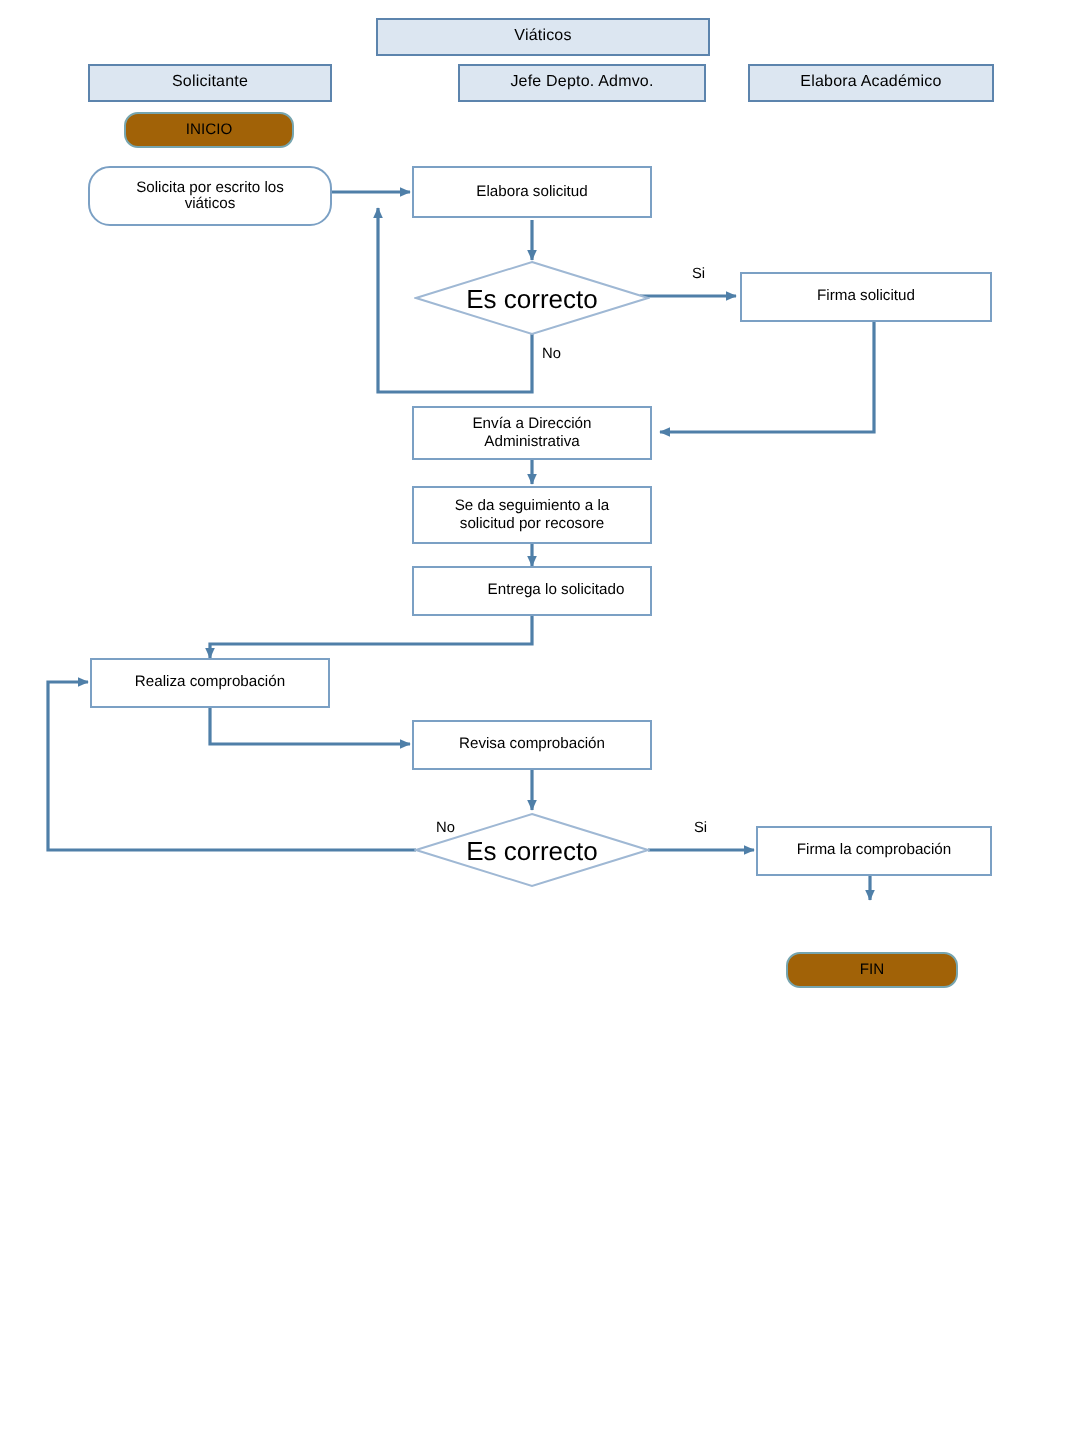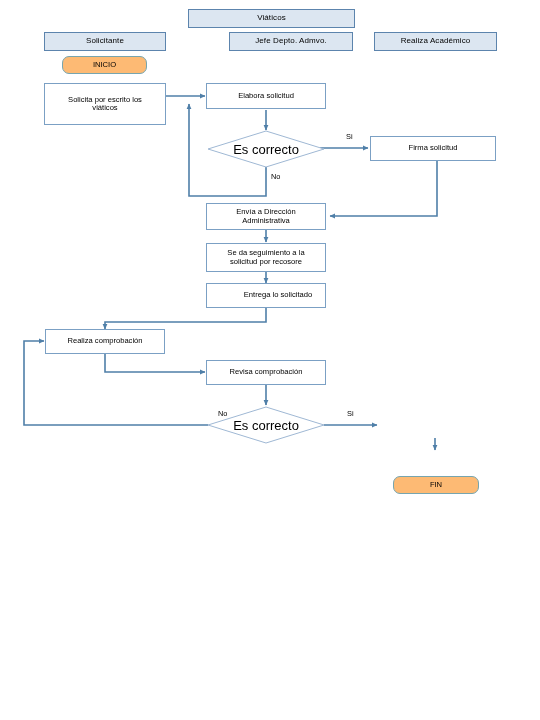--- a/index.html
+++ b/index.html
@@ -47,21 +47,21 @@
     font-size: 8px;
     letter-spacing: .1px;
   }
   .process {
     background: #ffffff;
     border: 1px solid #7ba0c4;
     font-size: 7.6px;
     padding: 0 3px;
   }
   .terminator {
-    background: #fdba74;
+    background: #a16207;
     border: 1px solid #76a5af;
     border-radius: 7px;
     font-size: 7.6px;
   }
   .decision-wrap {
     position: absolute;
     z-index: 3;
   }
   .decision-wrap svg {
     position: absolute;
@@ -150,28 +150,28 @@
 
   <div class="shape lane-header" style="left:44px; top:32px; width:122px; height:19px;">
     <span>Solicitante</span>
   </div>
 
   <div class="shape lane-header" style="left:205px; top:32px; width:124px; height:19px;margin-left:24px;">
     <span>Jefe Depto. Admvo.</span>
   </div>
 
   <div class="shape lane-header" style="left:374px; top:32px; width:123px; height:19px;">
-    <span>Realiza Académico</span>
+    <span>Elabora Académico</span>
   </div>
 
   <div class="shape terminator" style="left:62px; top:56px; width:85px; height:18px;">
     <span>INICIO</span>
   </div>
 
-  <div class="shape process two-line" style="left:44px; top:83px; width:122px; height:42px;">
+  <div class="shape process two-line" style="left:44px; top:83px; width:122px; height:30px;border-radius:11px;">
     <span>Solicita por escrito los</span>
     <span>viáticos</span>
   </div>
 
   <div class="shape process" style="left:206px; top:83px; width:120px; height:26px;">
     <span>Elabora solicitud</span>
   </div>
 
   <div class="decision-wrap" style="left:207px; top:130px; width:118px; height:38px;">
     <svg width="118" height="38" viewBox="0 0 118 38">
@@ -212,18 +212,21 @@
   <div class="decision-wrap" style="left:207px; top:406px; width:118px; height:38px;">
     <svg width="118" height="38" viewBox="0 0 118 38">
       <polygon points="59,1 117,19 59,37 1,19" fill="#ffffff" stroke="#9fb8d4" stroke-width="1"></polygon>
     </svg>
     <div class="decision-label">Es correcto</div>
   </div>
 
   <div class="edge-label" style="left:194px; top:409px;">No</div>
   <div class="edge-label" style="left:323px; top:409px;">Si</div>
 
+  <div class="shape process" style="left:378px; top:413px; width:118px; height:25px;">
+    <span>Firma la comprobación</span>
+  </div>
 
   <div class="shape terminator" style="left:393px; top:450px; width:86px; height:18px;margin-top:26px;">
     <span>FIN</span>
   </div>
 
 </div>
 
 </body></html>

